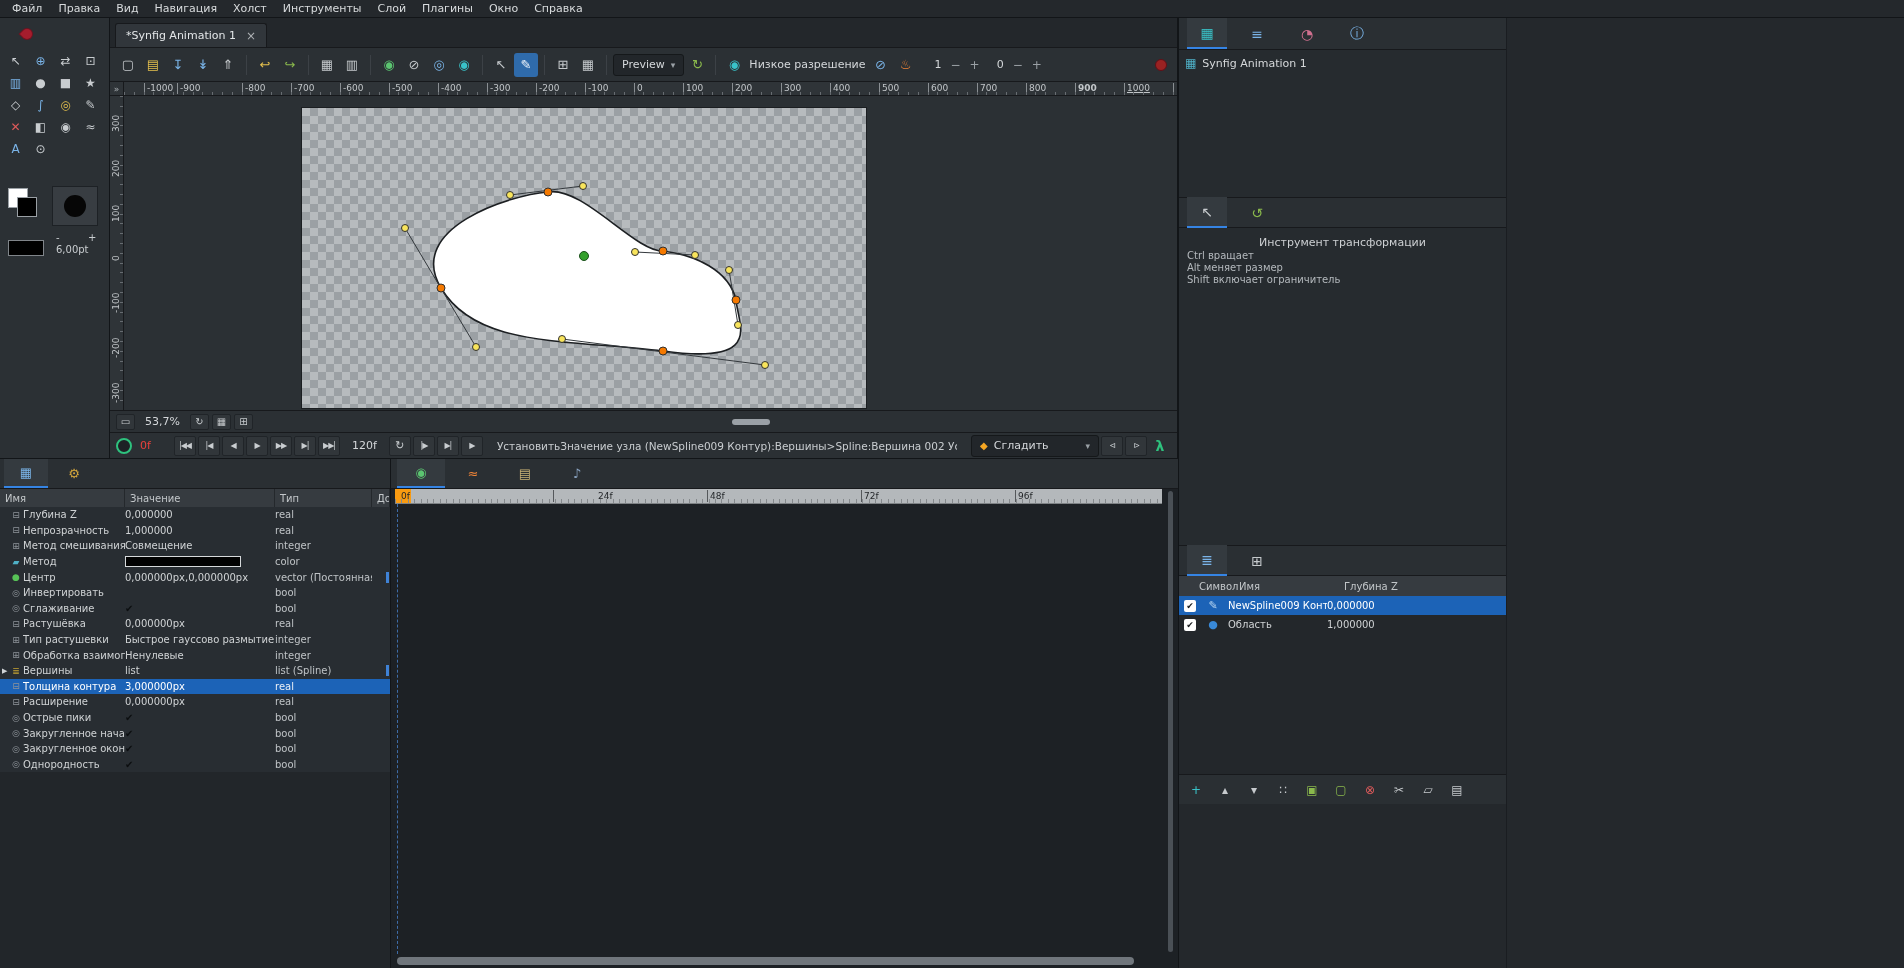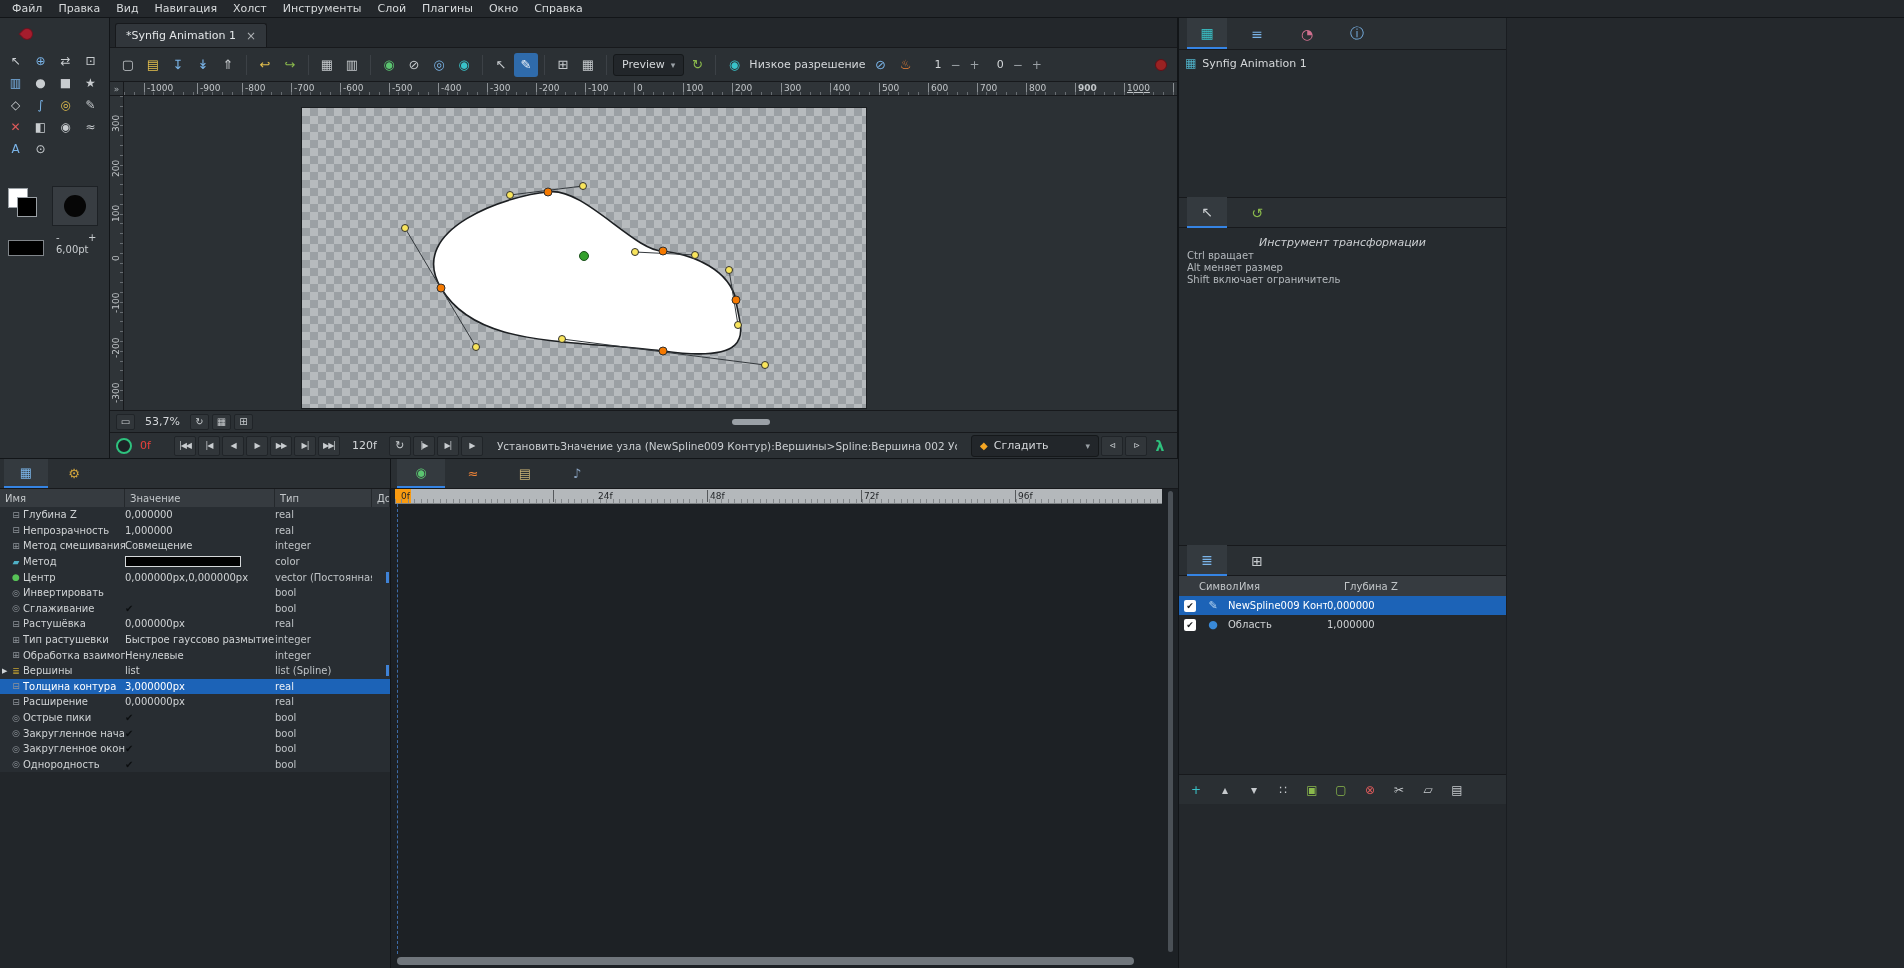--- a/index.html
+++ b/index.html
@@ -137,21 +137,21 @@
   .dock-col{position:absolute;left:0;top:0;width:328px;height:100%;border-right:1px solid #1a1d21;
             display:flex;flex-direction:column;}
   .dtabs{height:32px;background:#2a2f33;border-bottom:1px solid #17191c;display:flex;align-items:center;
          padding-left:8px;gap:10px;flex:0 0 auto;}
   .dtab{width:40px;height:31px;display:flex;align-items:center;justify-content:center;font-size:14px;color:#c6cacd;}
   .dtab.active{background:#343a3f;border-bottom:2px solid #3584e4;}
   .cbrowser{height:148px;background:#262b2f;border-bottom:1px solid #17191c;padding:6px;flex:0 0 auto;}
   .citem{display:flex;align-items:center;gap:6px;font-size:11px;color:#d5d8da;}
   .citem .cicon{color:#4fb0c6;font-size:12px;}
   .tool-opts{height:348px;background:#262b2f;border-bottom:1px solid #17191c;display:flex;flex-direction:column;flex:0 0 auto;}
-  .totitle{text-align:center;font-size:11px;color:#cdd0d3;margin-top:8px;font-style:italic;}
+  .totitle{text-align:center;font-size:11px;color:#cdd0d3;margin-top:8px;}
   .toline{font-size:10px;color:#b4b9bd;margin:1px 0 0 8px;line-height:11px;}
   .layers{height:258px;display:flex;flex-direction:column;background:#23272b;flex:0 0 auto;}
   .lhead{height:20px;background:#363b40;display:flex;align-items:center;font-size:10px;color:#c3c7ca;flex:0 0 auto;}
   .lh-sym{margin-left:20px;width:40px;} .lh-name{width:105px;} .lh-depth{flex:1;}
   .lrow{display:flex;align-items:center;height:19px;font-size:10px;color:#d0d3d5;flex:0 0 auto;}
   .lrow.selected{background:#1c63b7;color:#fff;}
   .lcheck{margin-left:5px;width:12px;height:12px;background:#fff;border-radius:2px;display:flex;align-items:center;
           justify-content:center;color:#15181a;font-size:9px;}
   .licon{width:18px;text-align:center;margin-left:8px;font-size:11px;}
   .li-outline{color:#b5d4f0;} .li-region{color:#3989d8;}
@@ -274,21 +274,21 @@
         <span class="stepper">
           <span>0</span>
           <span class="sbtn">−</span>
           <span class="sbtn">+</span>
         </span>
       </div>
     <div class="ruler-h">
       <span class="ruler-corner">»</span>
       <span class="ruler-h-labels">
           <span class="hlab" style="left: 20px;">-1000</span>
-          <span class="hlab" style="left: 73px;">-900</span>
+          <span class="hlab" style="left: 53px;">-900</span>
           <span class="hlab" style="left: 118px;">-800</span>
           <span class="hlab" style="left: 167px;">-700</span>
           <span class="hlab" style="left: 216px;">-600</span>
           <span class="hlab" style="left: 265px;">-500</span>
           <span class="hlab" style="left: 314px;">-400</span>
           <span class="hlab" style="left: 363px;">-300</span>
           <span class="hlab" style="left: 412px;">-200</span>
           <span class="hlab" style="left: 461px;">-100</span>
           <span class="hlab" style="left: 510px;">0</span>
           <span class="hlab" style="left: 559px;">100</span>

